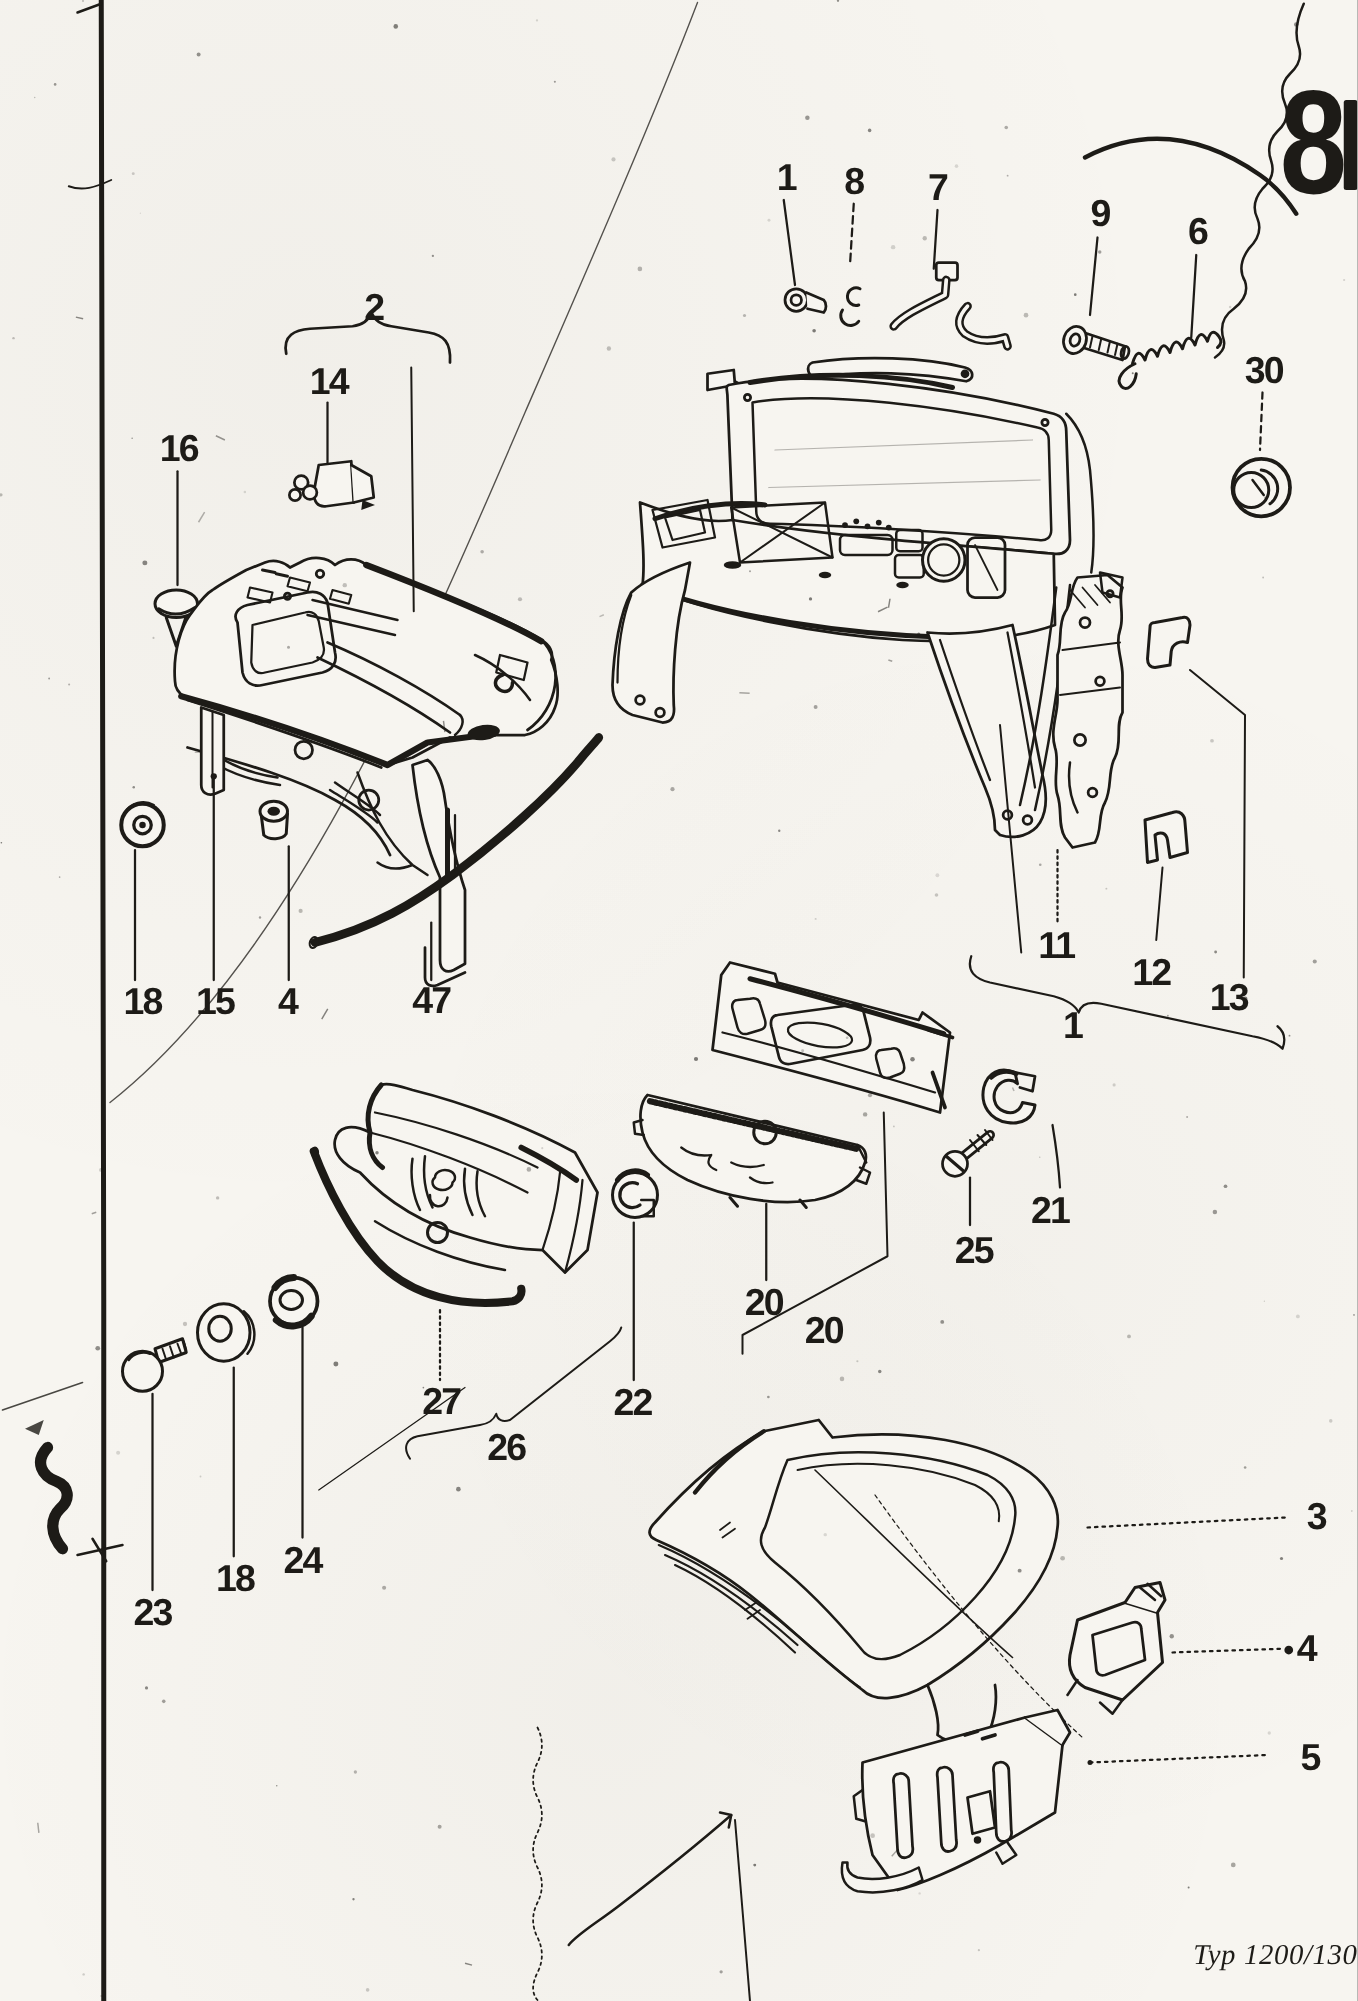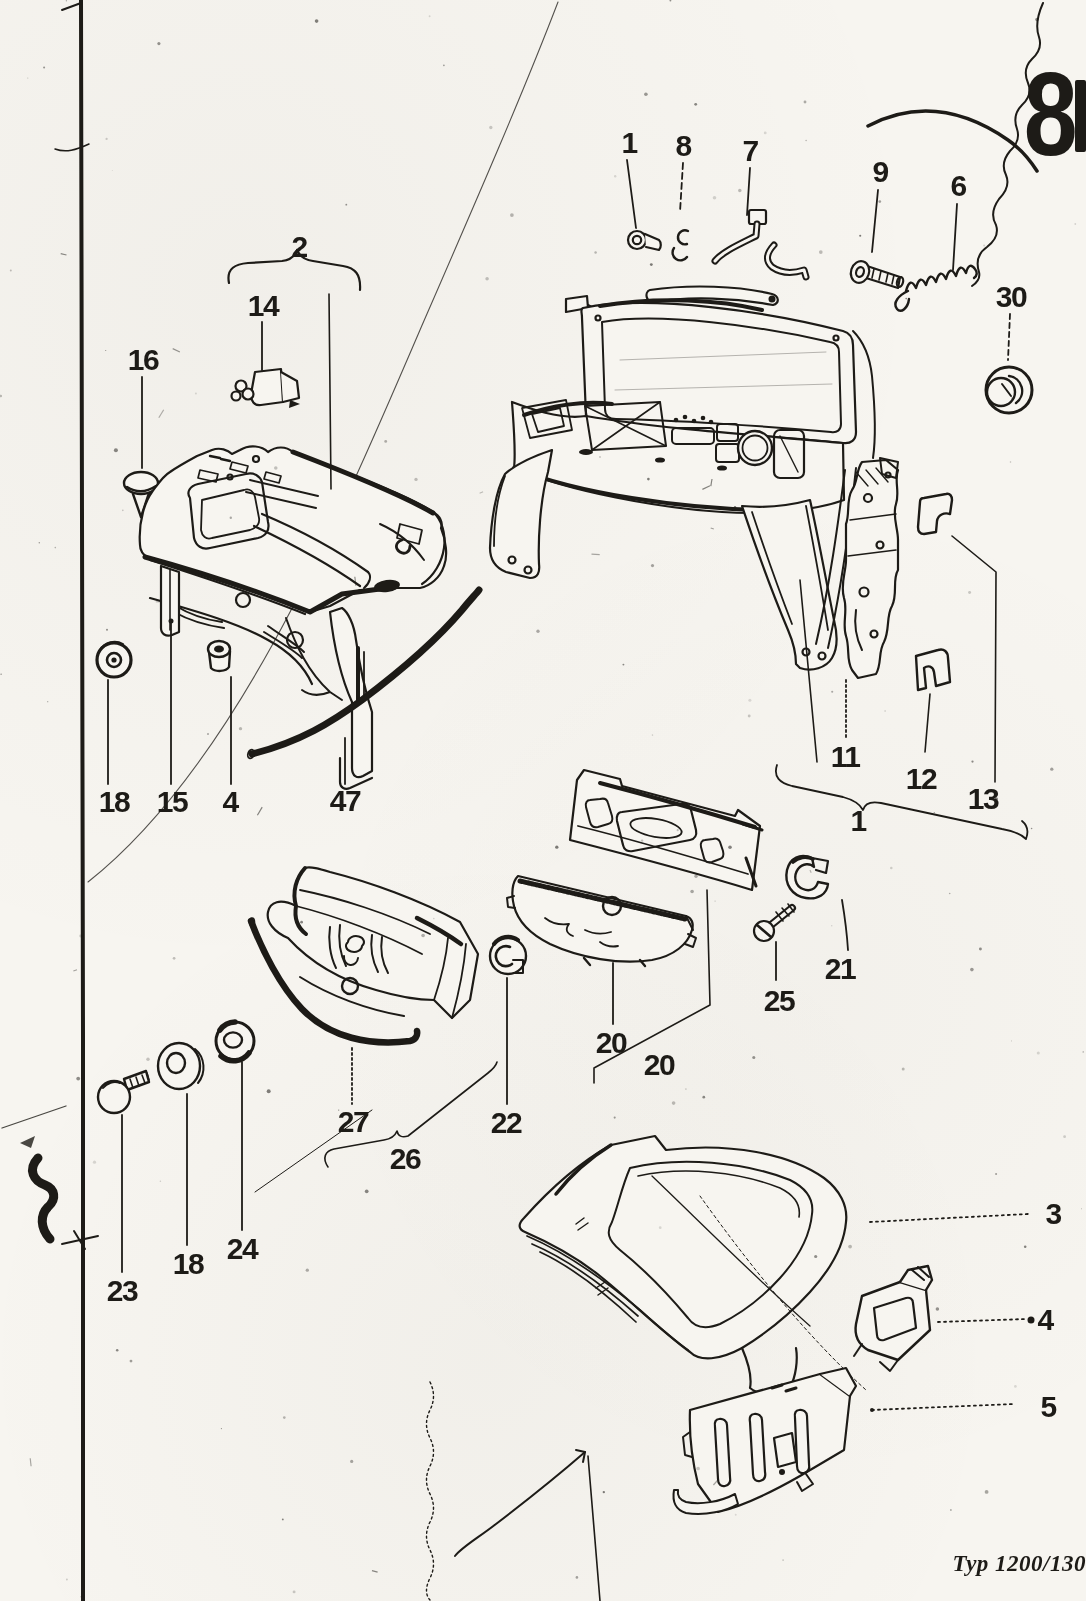--- a/index.html
+++ b/index.html
@@ -22,21 +22,21 @@
   }
   .pagenum {
     position:absolute; left:1049px; top:114px;
     transform:translate(-50%,-50%) scaleX(.82);
     font-size:118px; font-weight:900; letter-spacing:-4px;
   }
   .pagenum-sliver { position:absolute; left:1075px; top:80px; width:11px; height:72px;
     background:#1d1b17; border-radius:2px; }
   .footer {
     position:absolute; right:0px; top:1551px;
-    font-family:"Liberation Serif", serif; font-style:italic; font-weight:700;
+    font-family:"Liberation Serif", serif; font-style:italic; font-weight:400;
     font-size:23px; letter-spacing:.5px; white-space:nowrap;
   }
 </style>
 </head>
 <body>
 
 <div id="page">
 
 <svg id="art" width="1086" height="1601" viewBox="0 0 1086 1601">
 

